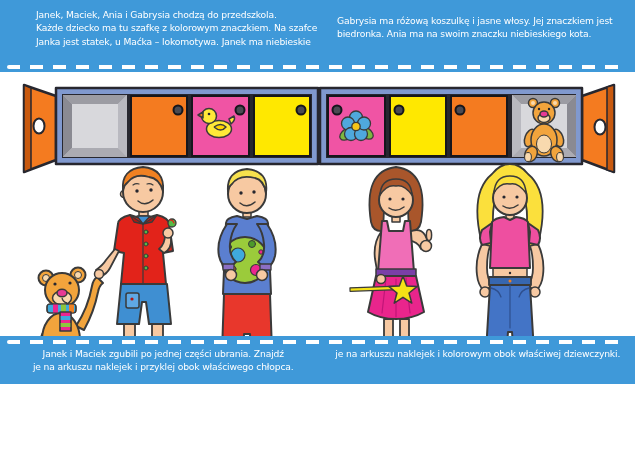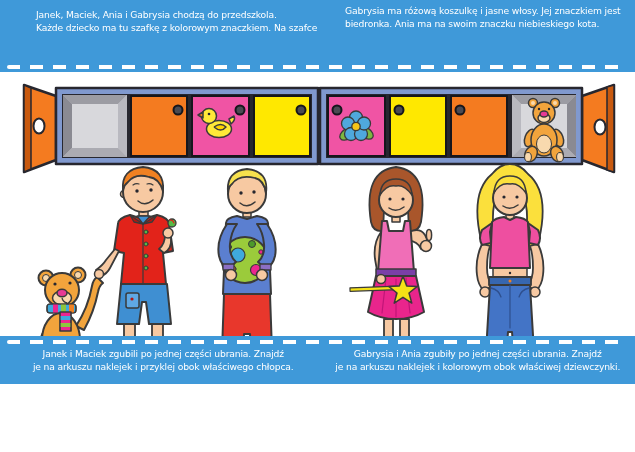--- a/index.html
+++ b/index.html
@@ -8,36 +8,37 @@
   .strip{position:absolute;left:0;right:0;background:#3F99D9;}
   .strip.top{top:0;height:72px;}
   .strip.bottom{bottom:0;height:48px;}
   .dash-line{position:absolute;left:7px;right:7px;height:4px;border-radius:2px;
         background:repeating-linear-gradient(to right,#ffffff 0 13px,rgba(0,0,0,0) 13px 23px);}
   .dash-top{bottom:3px;}
   .dash-bot{top:4px;}
   .instr{position:absolute;color:#ffffff;font-size:9.2px;line-height:13.4px;
         letter-spacing:-0.15px;white-space:nowrap;}
   .instr.tl{left:36px;top:8px;}
-  .instr.tr{left:337px;top:4px;margin-left:8px;}
+  .instr.tr{left:337px;top:14px;}
   .bottom-row{position:absolute;top:11px;left:6px;right:0;display:flex;}
   .binstr{width:50%;text-align:center;color:#ffffff;font-size:9.2px;line-height:13px;
         letter-spacing:-0.15px;white-space:nowrap;}
   .canvas{position:absolute;top:72px;left:0;width:635px;height:332px;background:#ffffff;}
   svg{display:block;}
 </style>
 </head>
 <body>
 
 <div class="page">
 
   <div class="strip top">
     <div class="instr tl">
       <div>Janek, Maciek, Ania i Gabrysia chodzą do przedszkola.</div>
       <div>Każde dziecko ma tu szafkę z kolorowym znaczkiem. Na szafce</div>
+      <div>Janka jest statek, u Maćka – lokomotywa. Janek ma niebieskie</div>
     </div>
     <div class="instr tr">
       <div>Gabrysia ma różową koszulkę i jasne włosy. Jej znaczkiem jest</div>
       <div>biedronka. Ania ma na swoim znaczku niebieskiego kota.</div>
     </div>
     <div class="dash-line dash-top"></div>
   </div>
 
   <div class="canvas">
   <svg width="635" height="332" viewBox="0 0 635 332">
@@ -309,19 +310,18 @@
   </div>
 
   <div class="strip bottom">
     <div class="dash-line dash-bot"></div>
     <div class="bottom-row">
       <div class="binstr">
         <div>Janek i Maciek zgubili po jednej części ubrania. Znajdź</div>
         <div>je na arkuszu naklejek i przyklej obok właściwego chłopca.</div>
       </div>
       <div class="binstr">
-        <div>Gabrysia i Ania zgubiły po jednej części ubrania. Znajdź</div>
         <div>je na arkuszu naklejek i kolorowym obok właściwej dziewczynki.</div>
       </div>
     </div>
   </div>
 
 </div>
 
 </body></html>

